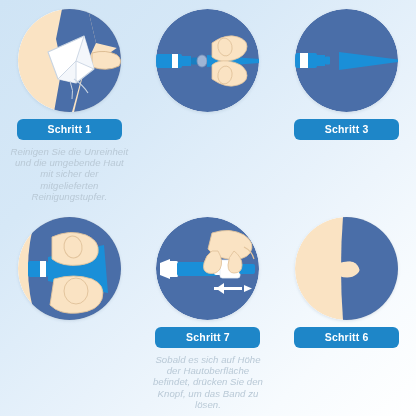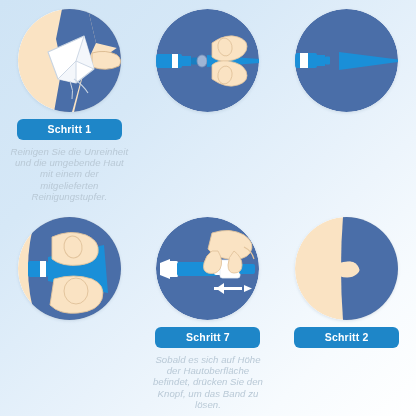--- a/index.html
+++ b/index.html
@@ -65,21 +65,21 @@
         <path d="M103 36 L103 103 L56 103 L66 62 Z" fill="#4a6ea8"></path>
         <path d="M74 44 q14 -4 25 2 q6 5 2 11 q-12 6 -27 1 z" fill="#fae3c3" stroke="#d9b98f" stroke-width="0.9"></path>
         <path d="M30 43 L66 27 L76 60 L58 74 L40 70 Z" fill="#ffffff" stroke="#c8d4e2" stroke-width="1.1" stroke-linejoin="round"></path>
         <path d="M66 27 L58 52 L76 60" fill="#f4f7fb" stroke="#c8d4e2" stroke-width="0.9"></path>
         <path d="M40 70 L58 52 L58 74" fill="#f4f7fb" stroke="#c8d4e2" stroke-width="0.9"></path>
         <path d="M56 70 q9 6 14 14" fill="none" stroke="#c8d4e2" stroke-width="1.1"></path>
         <path d="M52 72 q4 10 2 18" fill="none" stroke="#c8d4e2" stroke-width="1"></path>
       </svg>
     </div>
     <div class="badge">Schritt 1</div>
-    <div class="desc">Reinigen Sie die Unreinheit und die umgebende Haut mit einem der mitgelieferten Reinigungstupfer.</div>
+    <div class="desc">Reinigen Sie die Unreinheit und die umgebende Haut mit sicher der mitgelieferten Reinigungstupfer.</div>
   </div>
 
   <div class="cell">
     <div class="circle-wrap">
       <svg viewBox="0 0 103 103" xmlns="http://www.w3.org/2000/svg">
         <circle cx="51.5" cy="51.5" r="51.5" fill="#4a6ea8"></circle>
         <rect x="0" y="45" width="26" height="14" rx="2" fill="#1a8fd8"></rect>
         <rect x="16" y="45" width="6" height="14" fill="#ffffff"></rect>
         <rect x="26" y="47" width="9" height="10" fill="#1a8fd8"></rect>
         <rect x="35" y="48.5" width="7" height="7" rx="1.5" fill="#1a7ec0"></rect>
@@ -97,20 +97,21 @@
     <div class="circle-wrap">
       <svg viewBox="0 0 103 103" xmlns="http://www.w3.org/2000/svg">
         <circle cx="51.5" cy="51.5" r="51.5" fill="#4a6ea8"></circle>
         <rect x="0" y="44" width="22" height="15" rx="2" fill="#1a8fd8"></rect>
         <rect x="5" y="44" width="8" height="15" fill="#ffffff"></rect>
         <rect x="22" y="46" width="8" height="11" fill="#1a8fd8"></rect>
         <rect x="30" y="47.5" width="5" height="8" rx="1" fill="#1a8fd8"></rect>
         <path d="M44 43 L103 50.5 L103 53 L44 61 Z" fill="#1a8fd8"></path>
       </svg>
     </div>
+    <div class="badge">Schritt 3</div>
   </div>
 
   <div class="cell">
     <div class="circle-wrap">
       <svg viewBox="0 0 103 103" xmlns="http://www.w3.org/2000/svg">
         <circle cx="51.5" cy="51.5" r="51.5" fill="#fae3c3"></circle>
         <path d="M18 0 L103 0 L103 103 L18 103 q-8 -26 -8 -52 q0 -26 8 -51 Z" fill="#4a6ea8"></path>
         <rect x="10" y="44" width="20" height="16" rx="2.5" fill="#1a8fd8"></rect>
         <rect x="22" y="44" width="6" height="16" fill="#ffffff"></rect>
         <path d="M30 40 L86 28 L90 76 L30 64 Z" fill="#1a8fd8"></path>
@@ -147,16 +148,16 @@
 
   <div class="cell">
     <div class="circle-wrap">
       <svg viewBox="0 0 103 103" xmlns="http://www.w3.org/2000/svg">
         <circle cx="51.5" cy="51.5" r="51.5" fill="#fae3c3"></circle>
         <path d="M48 0 L103 0 L103 103 L48 103 q-2 -26 -2 -52 q0 -26 2 -51 Z" fill="#4a6ea8"></path>
         <path d="M44 46 q12 -4 18 2 q5 5 0 9 q-7 6 -18 2 z" fill="#fae3c3"></path>
         <ellipse cx="55" cy="51.5" rx="8" ry="7" fill="#fae3c3"></ellipse>
       </svg>
     </div>
-    <div class="badge">Schritt 2</div>
+    <div class="badge">Schritt 6</div>
   </div>
 
 </div>
 
 </body></html>

